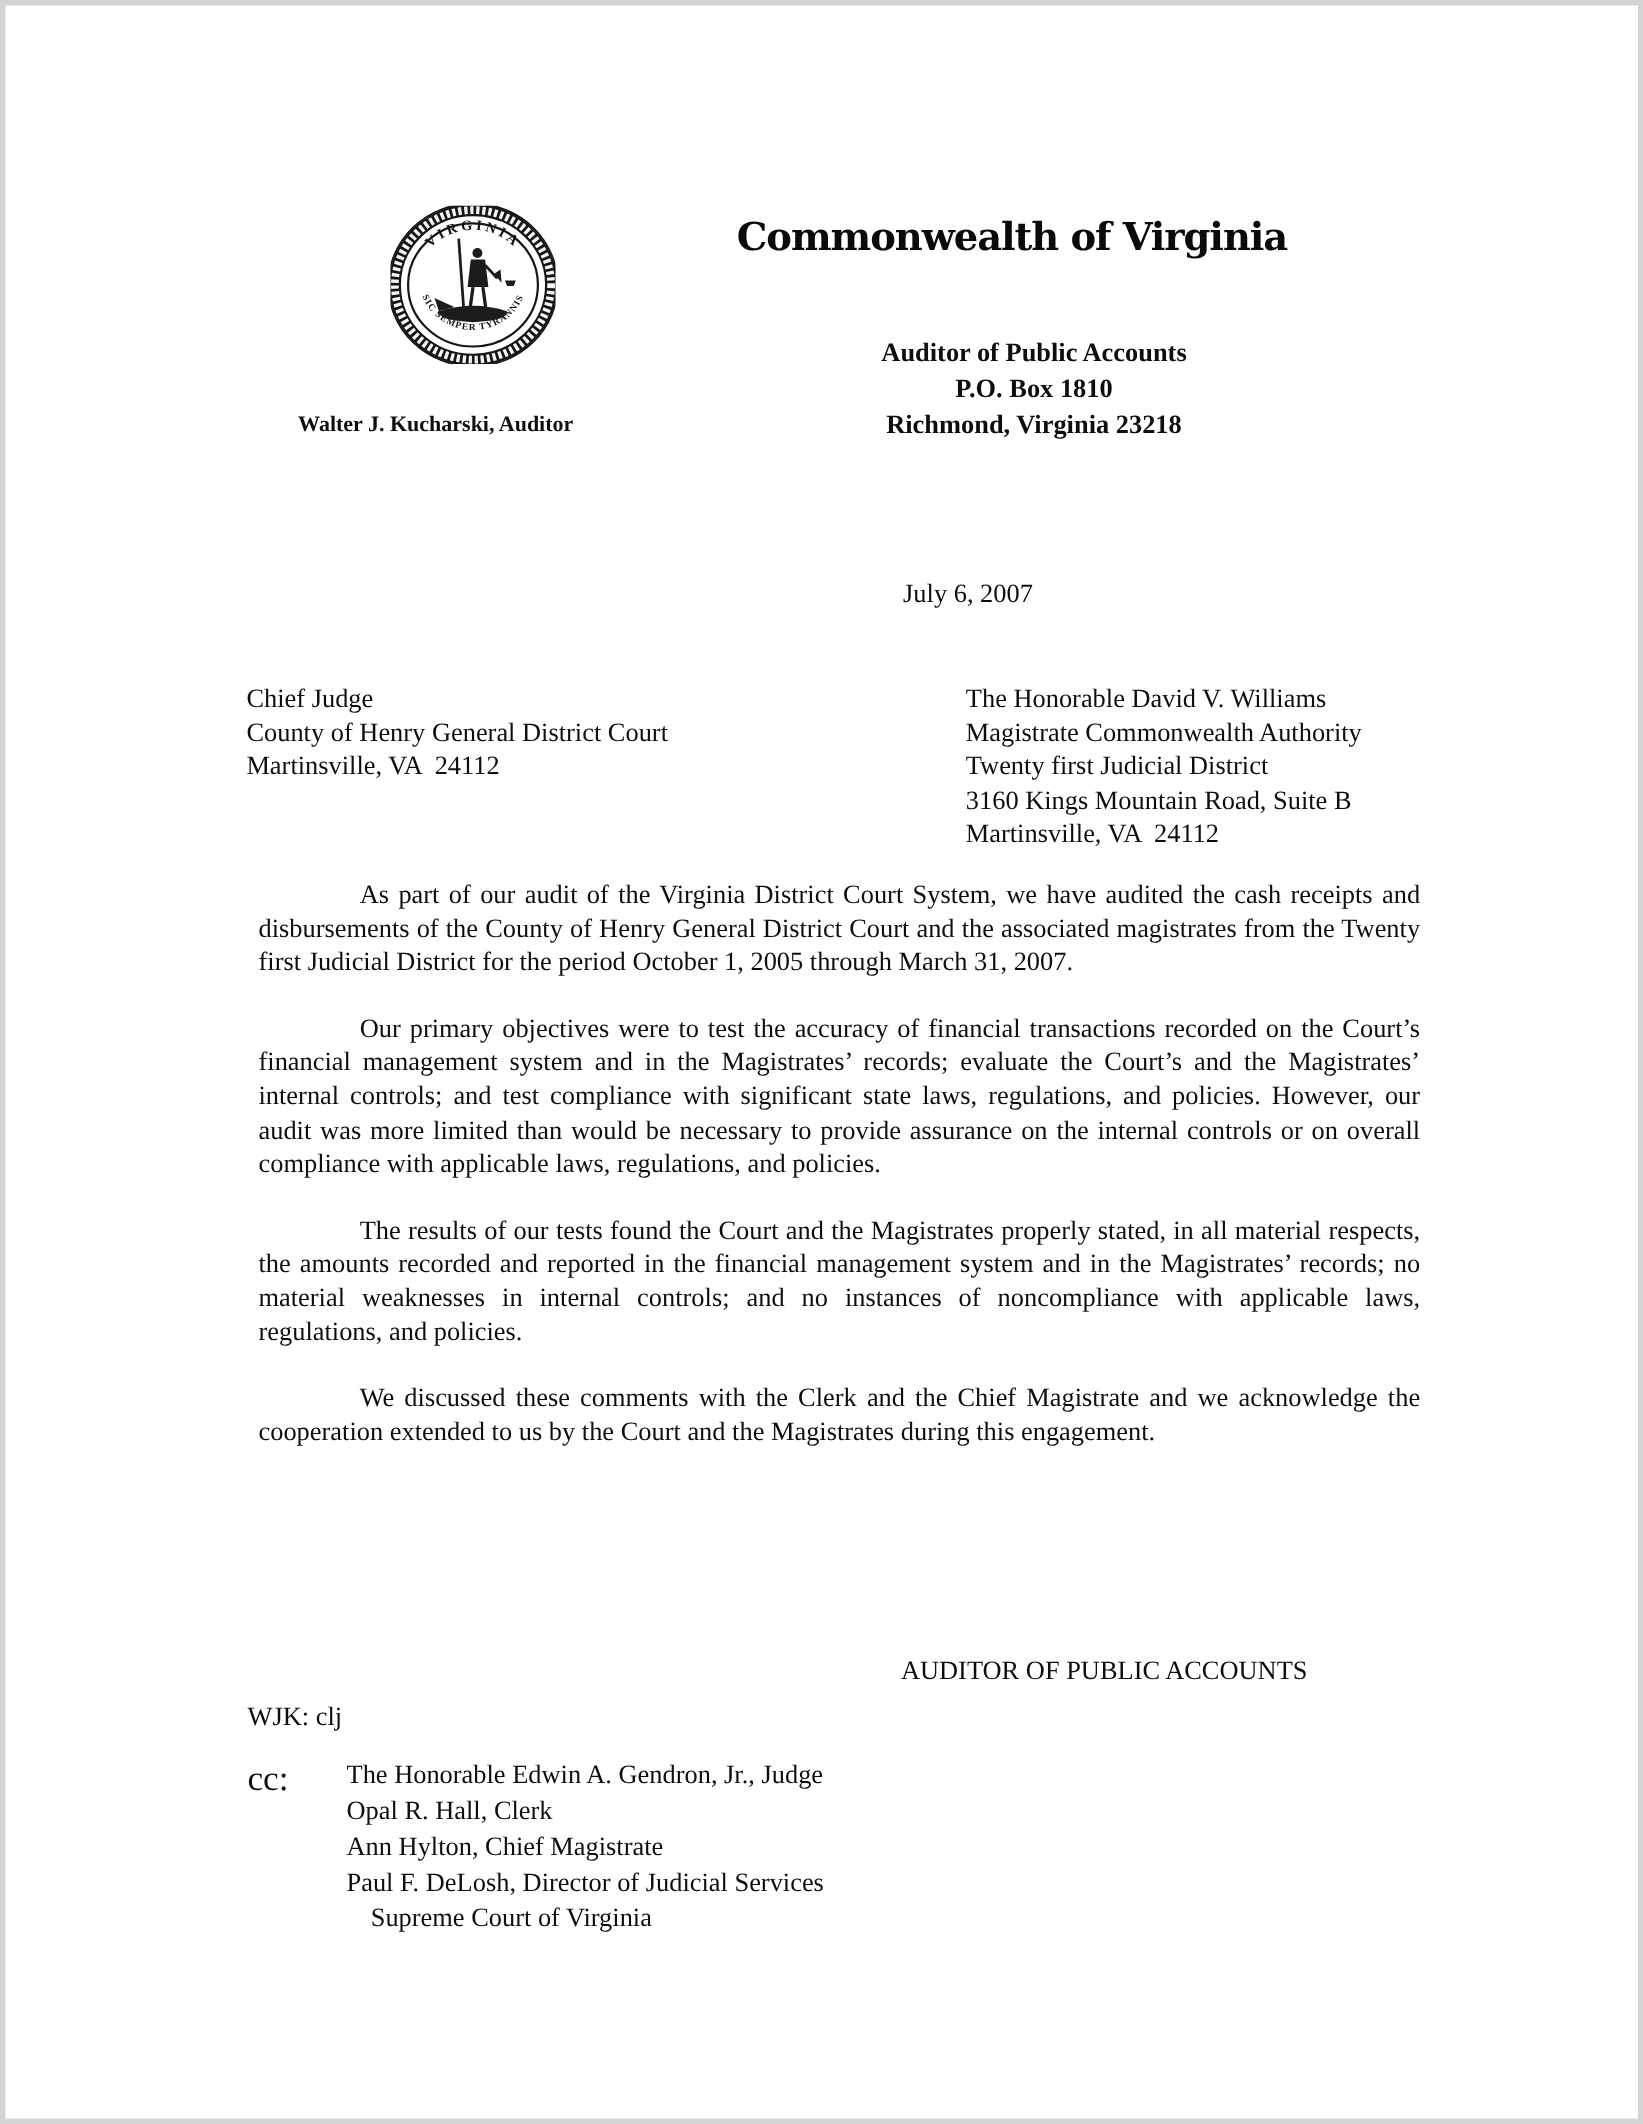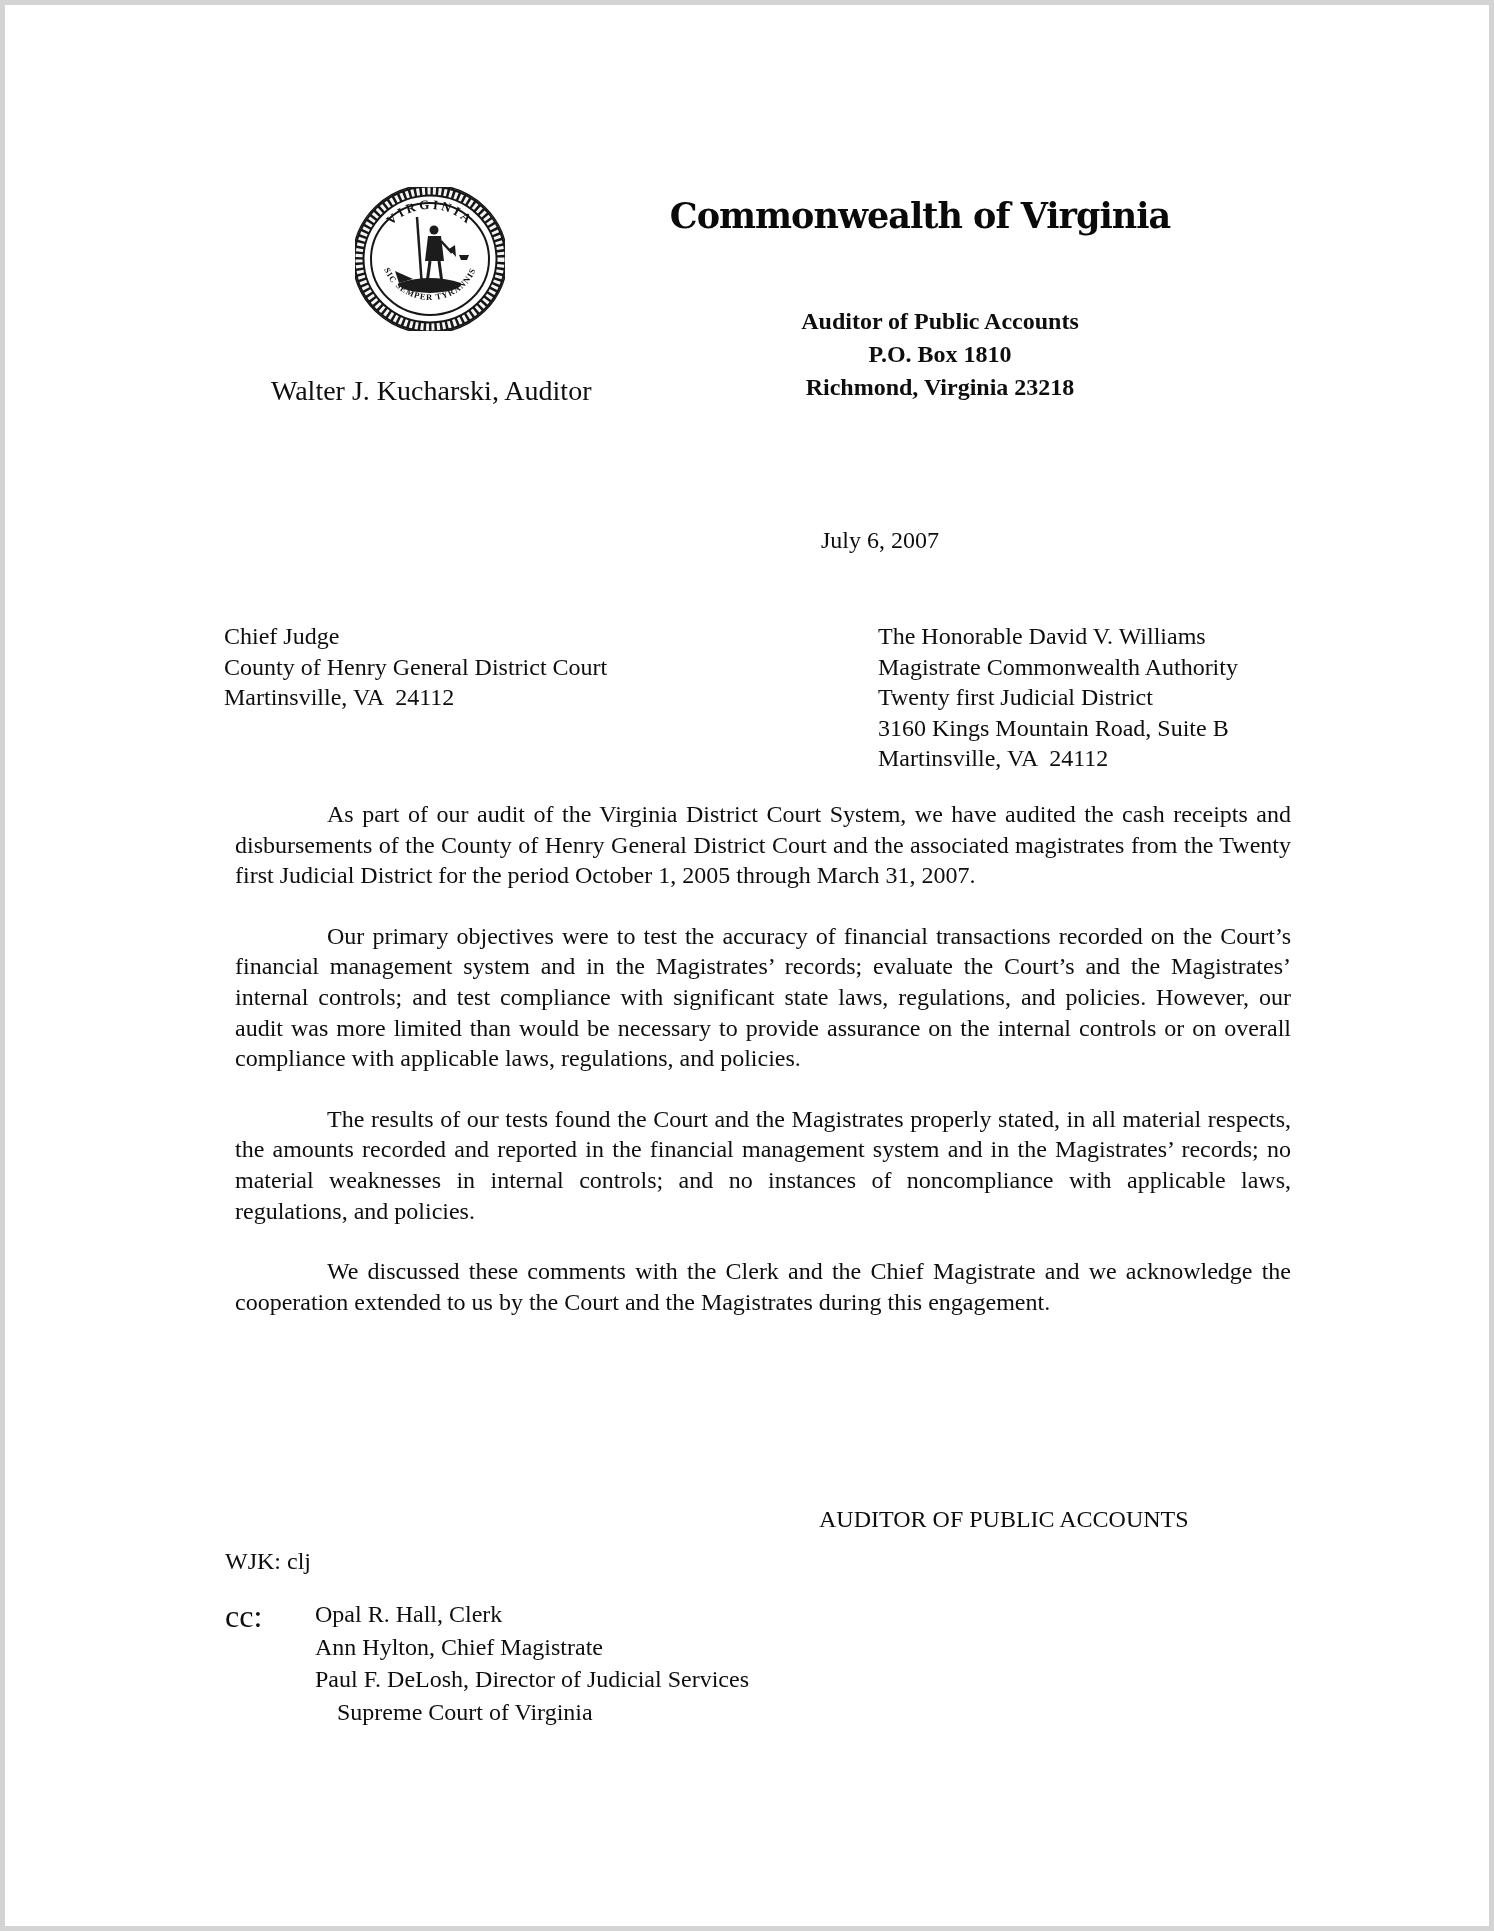--- a/index.html
+++ b/index.html
@@ -22,21 +22,21 @@
     font-family:"DejaVu Serif", serif;
     font-weight:bold;
     font-size:35px;
     letter-spacing:-1px;
     color:#0a0a0a;
   }
   .office-line{left:635px;width:600px;text-align:center;font-weight:bold;font-size:24px;white-space:pre;}
   .office{top:303px;}
   .pobox{top:336px;}
   .city{top:369px;}
-  .auditor-name{left:266px;top:370px;font-weight:normal;font-size:28px;white-space:pre;}
+  .auditor-name{left:266px;top:370px;font-weight:bold;font-size:20px;white-space:pre;}
   
   .date-line{left:816px;top:522px;font-size:24px;}
   
   .recipient{top:616px;font-size:24px;line-height:30.6px;}
   .recipient div{white-space:pre;}
   .recipient-left{left:219px;}
   .recipient-right{left:873px;}
   
   .body-text{
     left:230px;top:794px;width:1056px;
@@ -113,19 +113,20 @@
     <p>Our primary objectives were to test the accuracy of financial transactions recorded on the Court’s financial management system and in the Magistrates’ records; evaluate the Court’s and the Magistrates’ internal controls; and test compliance with significant state laws, regulations, and policies.  However, our audit was more limited than would be necessary to provide assurance on the internal controls or on overall compliance with applicable laws, regulations, and policies.</p>
     <p>The results of our tests found the Court and the Magistrates properly stated, in all material respects, the amounts recorded and reported in the financial management system and in the Magistrates’ records; no material weaknesses in internal controls; and no instances of noncompliance with applicable laws, regulations, and policies.</p>
     <p>We discussed these comments with the Clerk and the Chief Magistrate and we acknowledge the cooperation extended to us by the Court and the Magistrates during this engagement.</p>
   </div>
 
   <div class="abs signature">AUDITOR OF PUBLIC ACCOUNTS</div>
   <div class="abs reference">WJK: clj</div>
 
   <div class="abs cc-label">cc:</div>
   <div class="abs cc-names">
+    <div>The Honorable Edwin A. Gendron, Jr., Judge</div>
     <div>Opal R. Hall, Clerk</div>
     <div>Ann Hylton, Chief Magistrate</div>
     <div>Paul F. DeLosh, Director of Judicial Services</div>
     <div class="cc-indent">Supreme Court of Virginia</div>
   </div>
 
 </div>
 
 </body></html>

